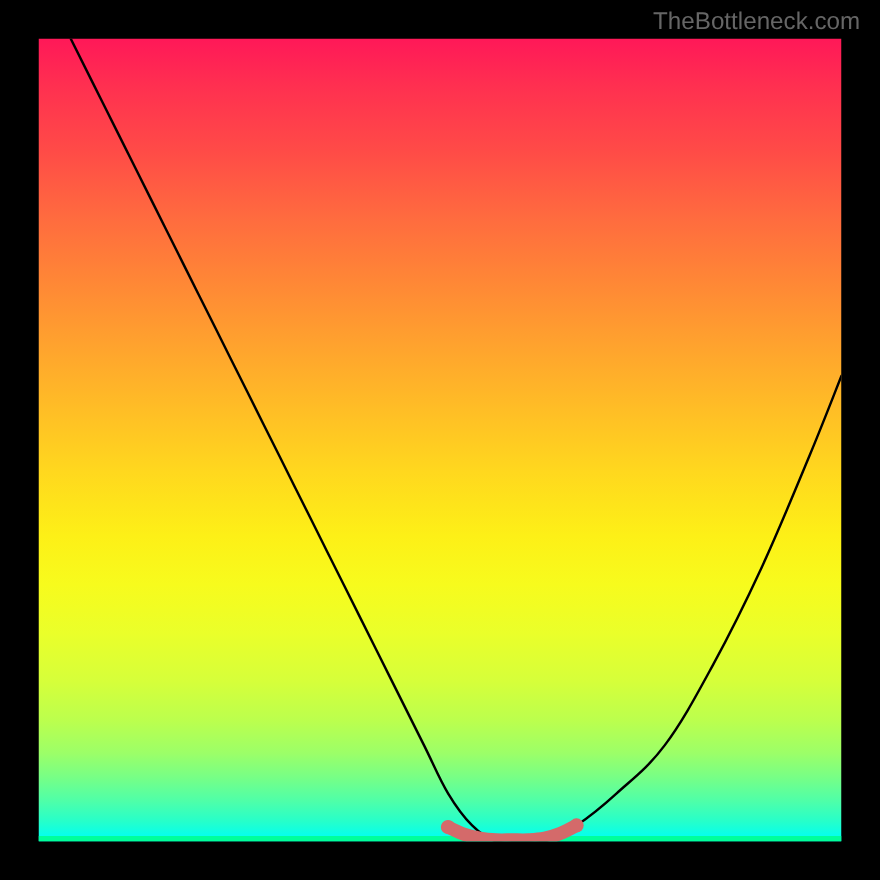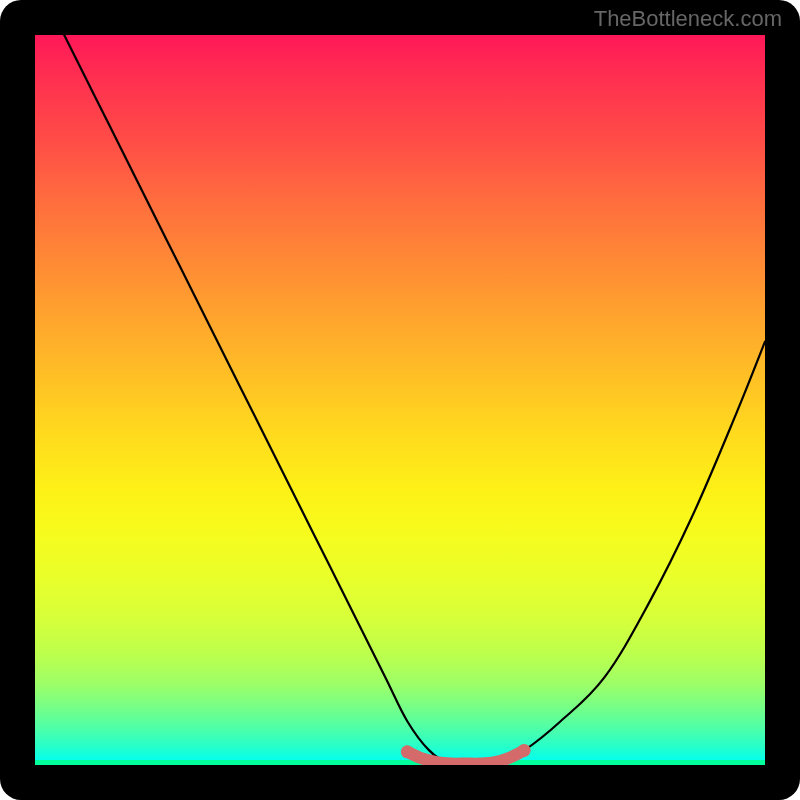--- a/index.html
+++ b/index.html
@@ -8,21 +8,20 @@
     width: 800px;
     height: 800px;
     overflow: hidden;
     font-family: Arial, sans-serif;
   }
   .container {
     position: relative;
     width: 800px;
     height: 800px;
     background: #000;
-    border-radius: 21px;
   }
   .watermark {
     position: absolute;
     top: 6px;
     right: 18px;
     color: #666;
     font-size: 22px;
     font-weight: 500;
     z-index: 10;
   }

